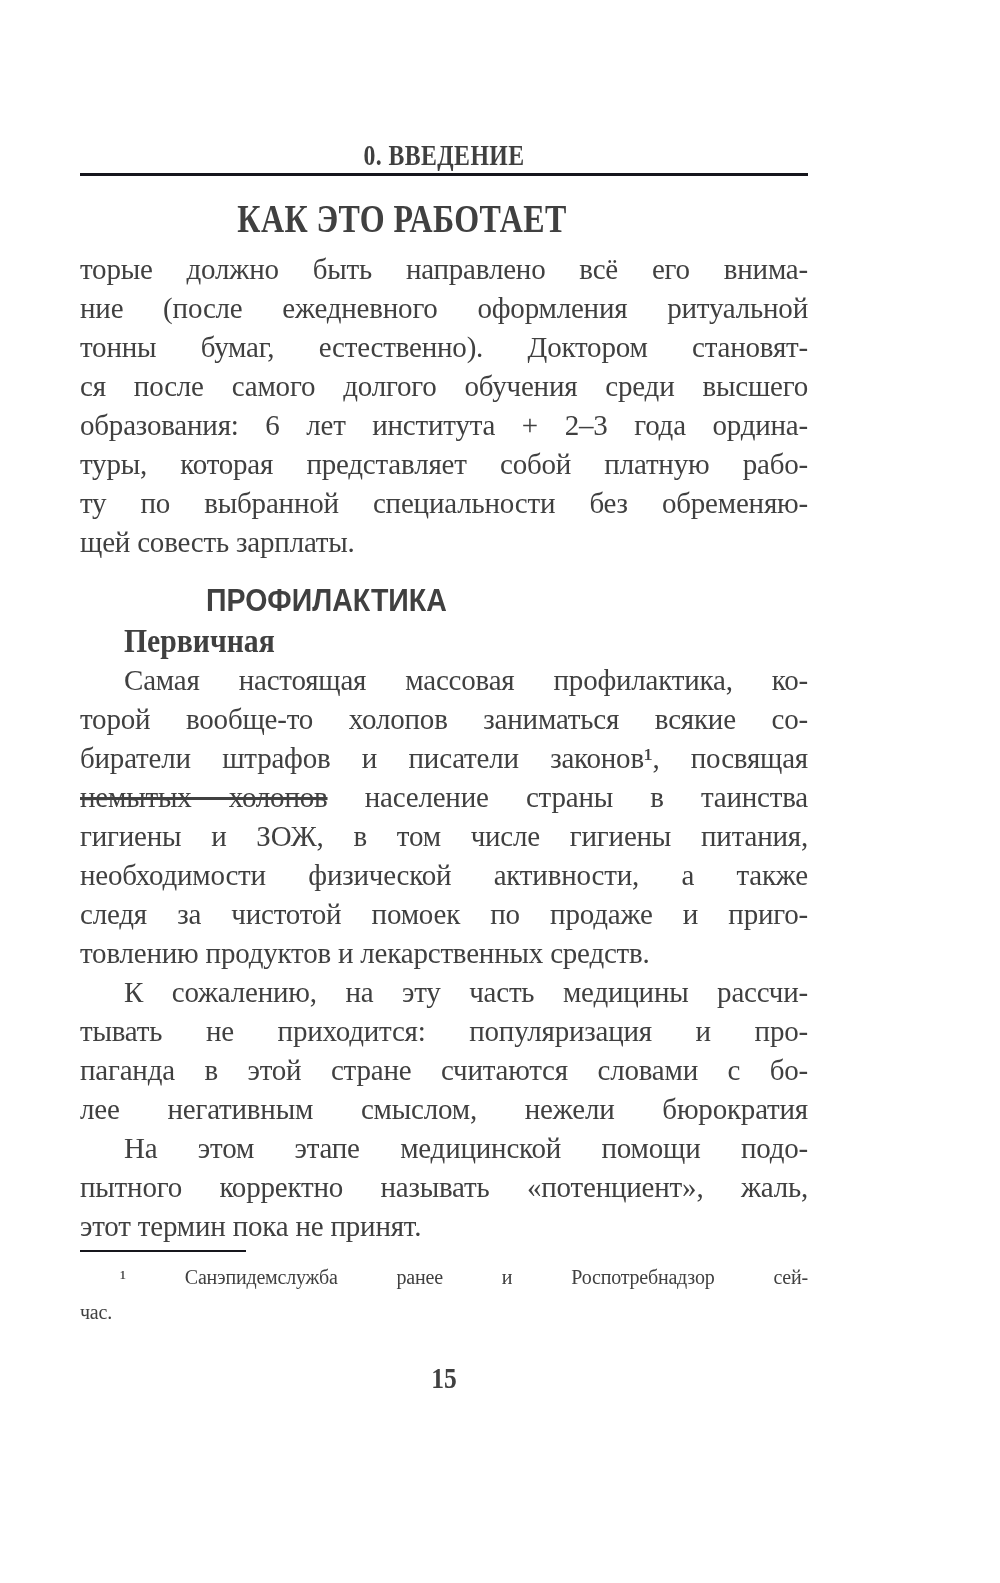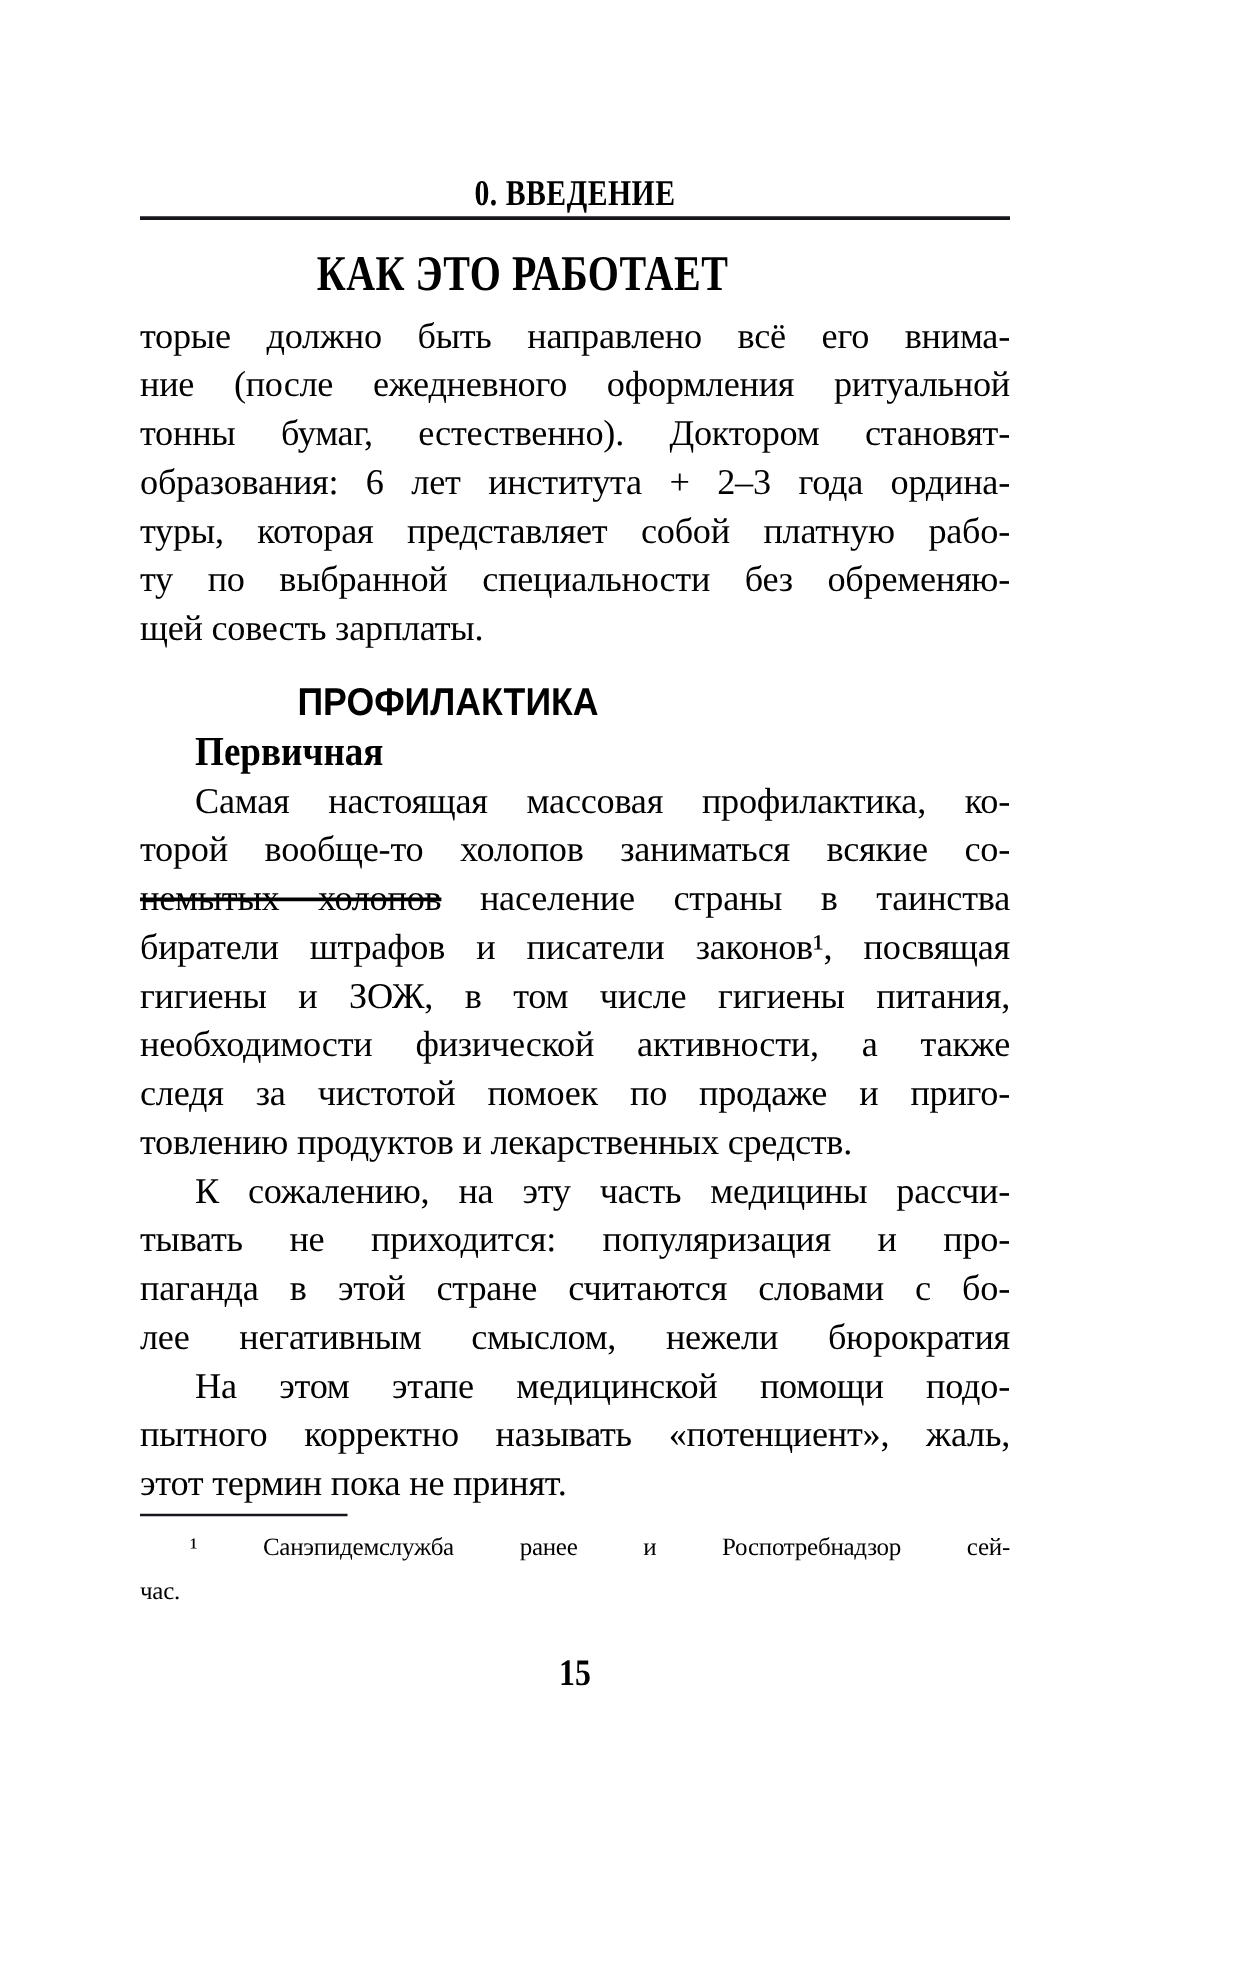--- a/index.html
+++ b/index.html
@@ -1,22 +1,22 @@
 <!DOCTYPE html>
 <html><head>
 <meta charset="utf-8">
 <style>
   html, body { margin:0; padding:0; background:#ffffff; }
   .page {
     position:relative;
     width:1000px; height:1548px;
     box-sizing:border-box;
-    padding:142px 192px 0 112px;
+    padding:142px 192px 0 80px;
     background:#ffffff;
-    color:#000000;
+    color:#404040;
     font-family:"Liberation Serif", serif;
     overflow:hidden;
   }
   .running-header {
     text-align:center; font-weight:700;
     font-size:29px; line-height:26px;
     transform:scaleX(0.82);
     letter-spacing:0.5px;
   }
   .header-rule { height:0; border-bottom:3px solid #16161c; margin-top:5px; }
@@ -66,34 +66,35 @@
 
   <div class="running-header">0. ВВЕДЕНИЕ</div>
   <div class="header-rule"></div>
 
   <div class="chapter-title">КАК ЭТО РАБОТАЕТ</div>
 
   <div class="para first">
     <div class="ln j">торые должно быть направлено всё его внима-</div>
     <div class="ln j">ние (после ежедневного оформления ритуальной</div>
     <div class="ln j">тонны бумаг, естественно). Доктором становят-</div>
+    <div class="ln j">ся после самого долгого обучения среди высшего</div>
     <div class="ln j">образования: 6 лет института + 2–3 года ордина-</div>
     <div class="ln j">туры, которая представляет собой платную рабо-</div>
     <div class="ln j">ту по выбранной специальности без обременяю-</div>
     <div class="ln last">щей совесть зарплаты.</div>
   </div>
 
   <div class="section-heading">ПРОФИЛАКТИКА</div>
   <div class="subsection-heading">Первичная</div>
 
   <div class="para p2">
     <div class="ln j ind">Самая настоящая массовая профилактика, ко-</div>
     <div class="ln j">торой вообще-то холопов заниматься всякие со-</div>
+    <div class="ln j">биратели штрафов и писатели законов¹, посвящая</div>
     <div class="ln j"><span class="strike">немытых холопов</span><span> население страны в таинства</span></div>
-    <div class="ln j">биратели штрафов и писатели законов¹, посвящая</div>
     <div class="ln j">гигиены и ЗОЖ, в том числе гигиены питания,</div>
     <div class="ln j">необходимости физической активности, а также</div>
     <div class="ln j">следя за чистотой помоек по продаже и приго-</div>
     <div class="ln last">товлению продуктов и лекарственных средств.</div>
   </div>
 
   <div class="para">
     <div class="ln j ind">К сожалению, на эту часть медицины рассчи-</div>
     <div class="ln j">тывать не приходится: популяризация и про-</div>
     <div class="ln j">паганда в этой стране считаются словами с бо-</div>

